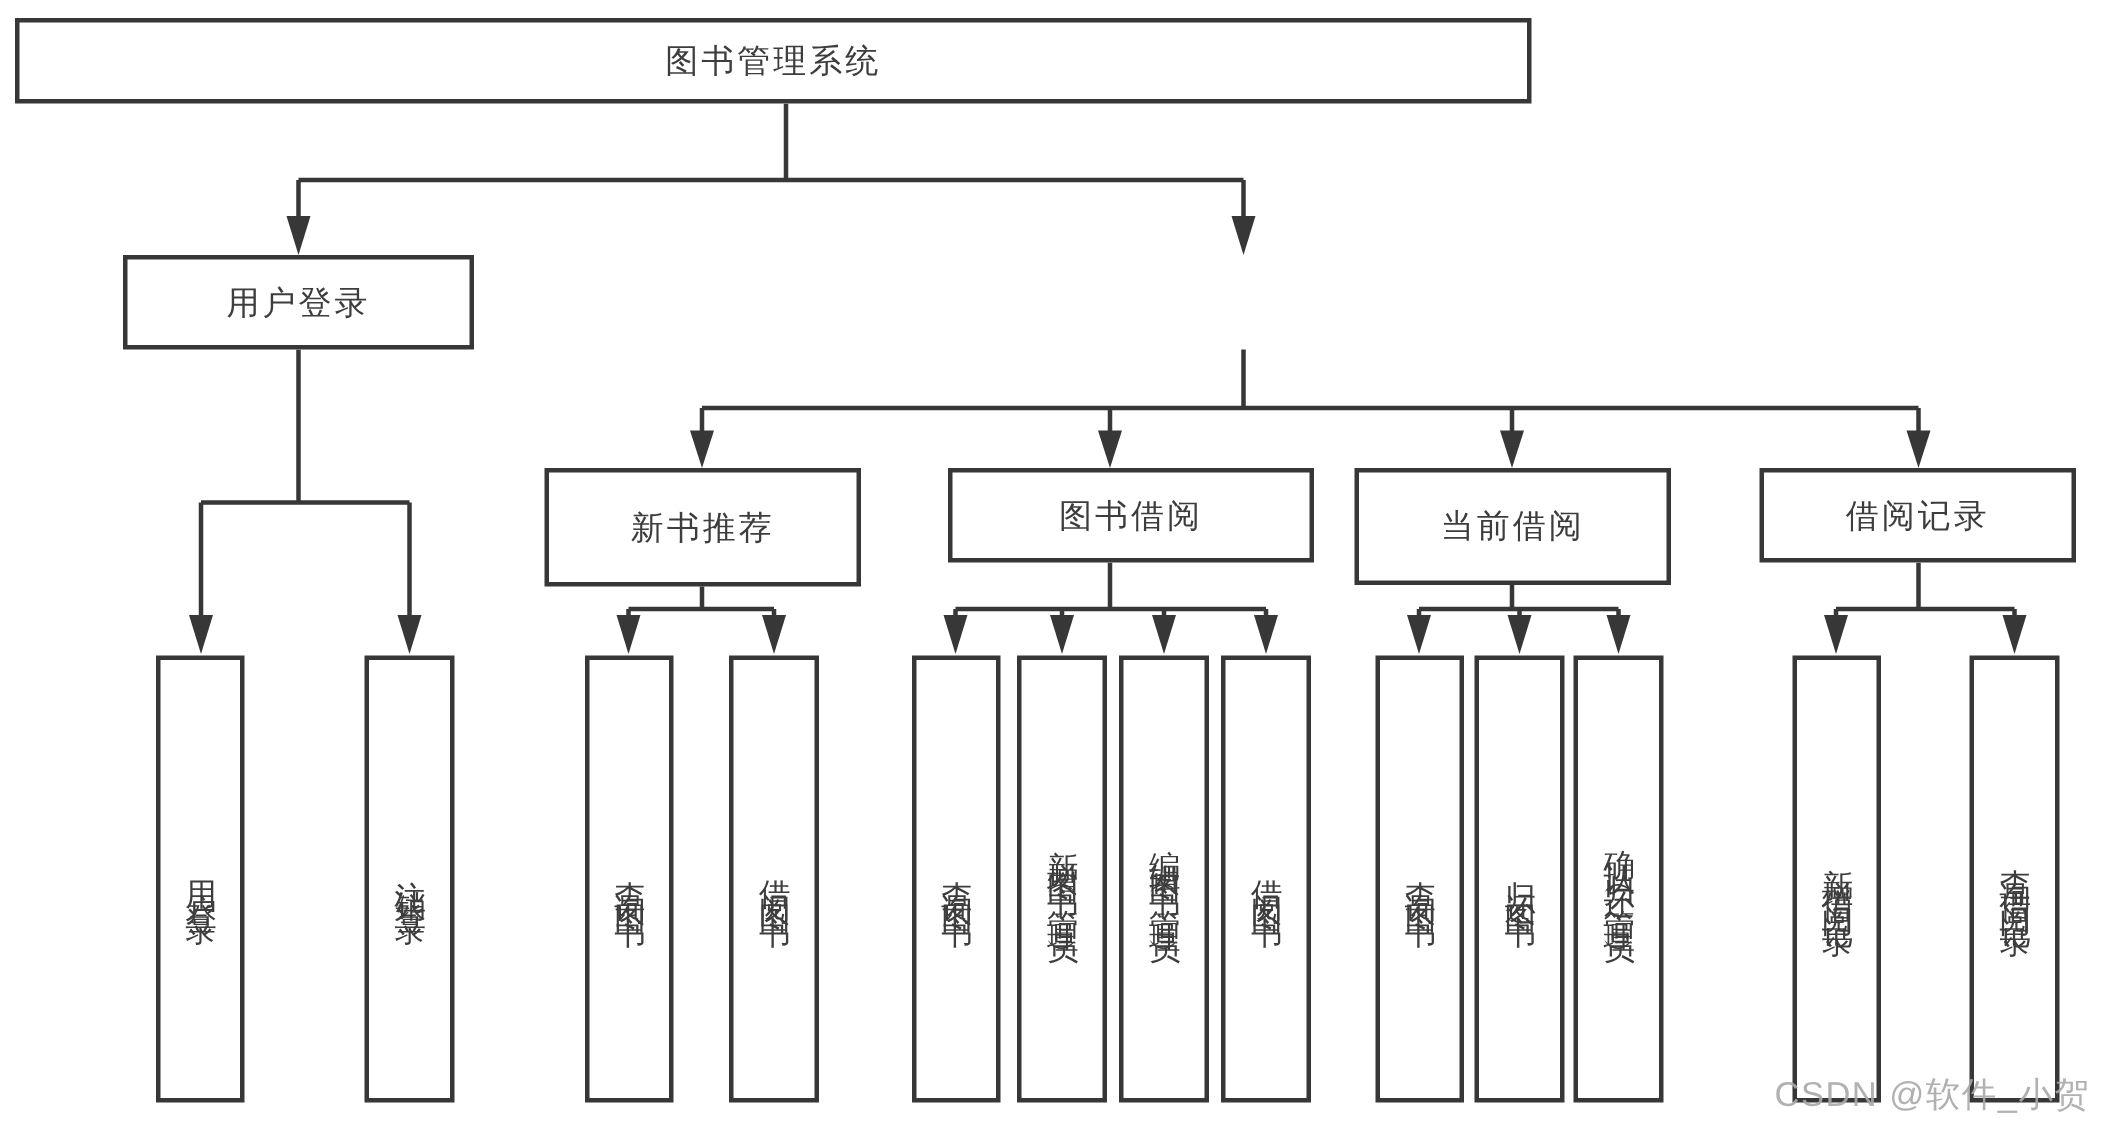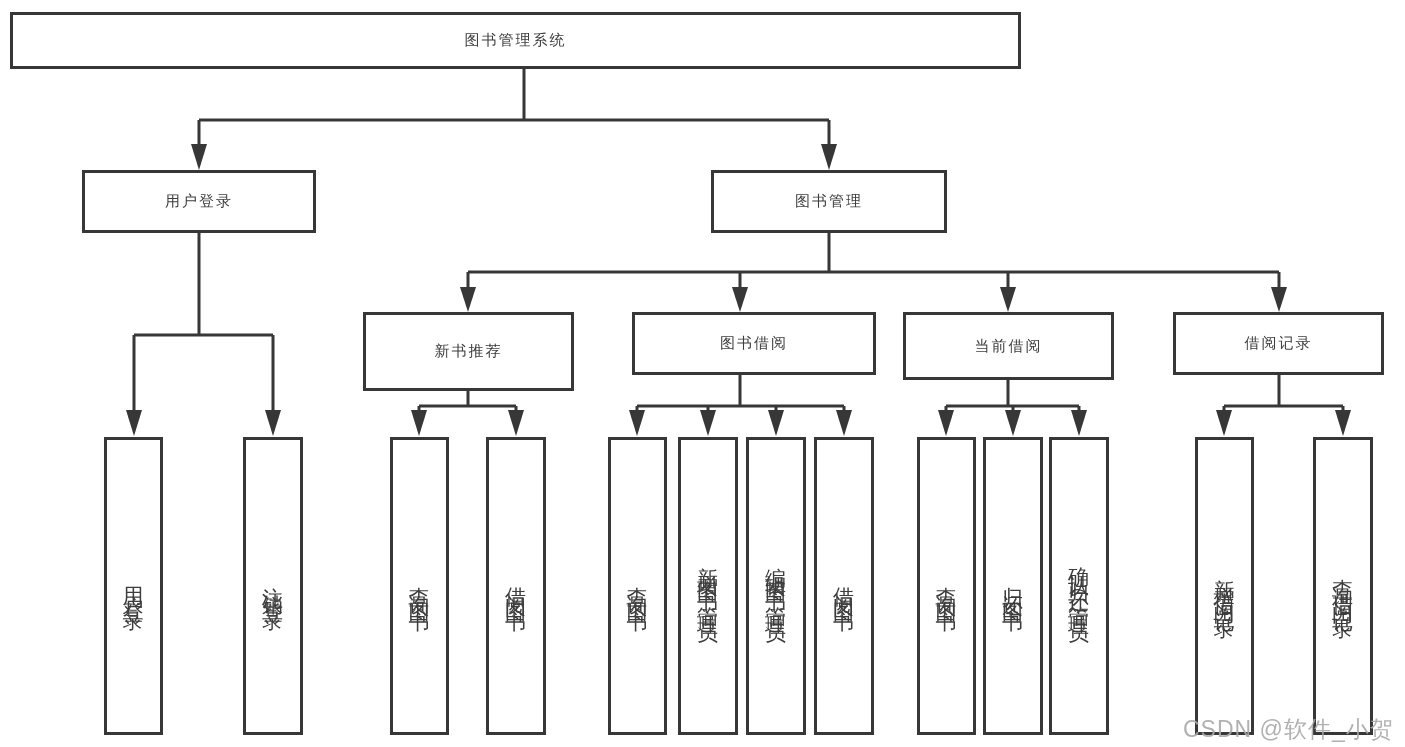--- a/index.html
+++ b/index.html
@@ -29,21 +29,21 @@
     position: absolute;
     background: var(--background);
     border: 3px solid var(--line);
     color: var(--text);
     display: flex;
     align-items: center;
     justify-content: center;
     white-space: nowrap;
   }
   .box.h {
-    font-size: 15px;
+    font-size: 22px;
     letter-spacing: 2px;
   }
   .box.v {
     writing-mode: vertical-rl;
     text-orientation: mixed;
     font-size: 21px;
     letter-spacing: 8px;
     line-height: 1;
   }
   .watermark {
@@ -101,25 +101,24 @@
 
     <path d="M1279 375 V406 M1224 406 H1343"></path>
     <path d="M1224 406 V412 M1343 406 V412"></path>
     <polygon points="1216,410 1232,410 1224,436"></polygon>
     <polygon points="1335,410 1351,410 1343,436"></polygon>
   </svg>
 
   <div class="box h" style="left:10px; top:12px; width:1011px; height:57px;">图书管理系统</div>
 
   <div class="box h" style="left:82px; top:170px; width:234px; height:63px;">用户登录</div>
-  <div class="box h" style="left:711px; top:170px; width:236px; height:63px;">图书管理</div>
 
   <div class="box h" style="left:363px; top:312px; width:211px; height:79px;">新书推荐</div>
   <div class="box h" style="left:632px; top:312px; width:244px; height:63px;">图书借阅</div>
-  <div class="box h" style="left:903px; top:312px; width:211px; height:68px;">当前借阅</div>
+  <div class="box h" style="left:903px; top:312px; width:211px; height:78px;">当前借阅</div>
   <div class="box h" style="left:1173px; top:312px; width:211px; height:63px;">借阅记录</div>
 
   <div class="box v" style="left:104px; top:437px; width:59px; height:298px;">用户登录</div>
   <div class="box v" style="left:243px; top:437px; width:60px; height:298px;">注销登录</div>
 
   <div class="box v" style="left:390px; top:437px; width:59px; height:298px;">查询图书</div>
   <div class="box v" style="left:486px; top:437px; width:60px; height:298px;">借阅图书</div>
 
   <div class="box v" style="left:608px; top:437px; width:59px; height:298px;">查询图书</div>
   <div class="box v" style="left:678px; top:437px; width:60px; height:298px;">新增图书（管理员）</div>

